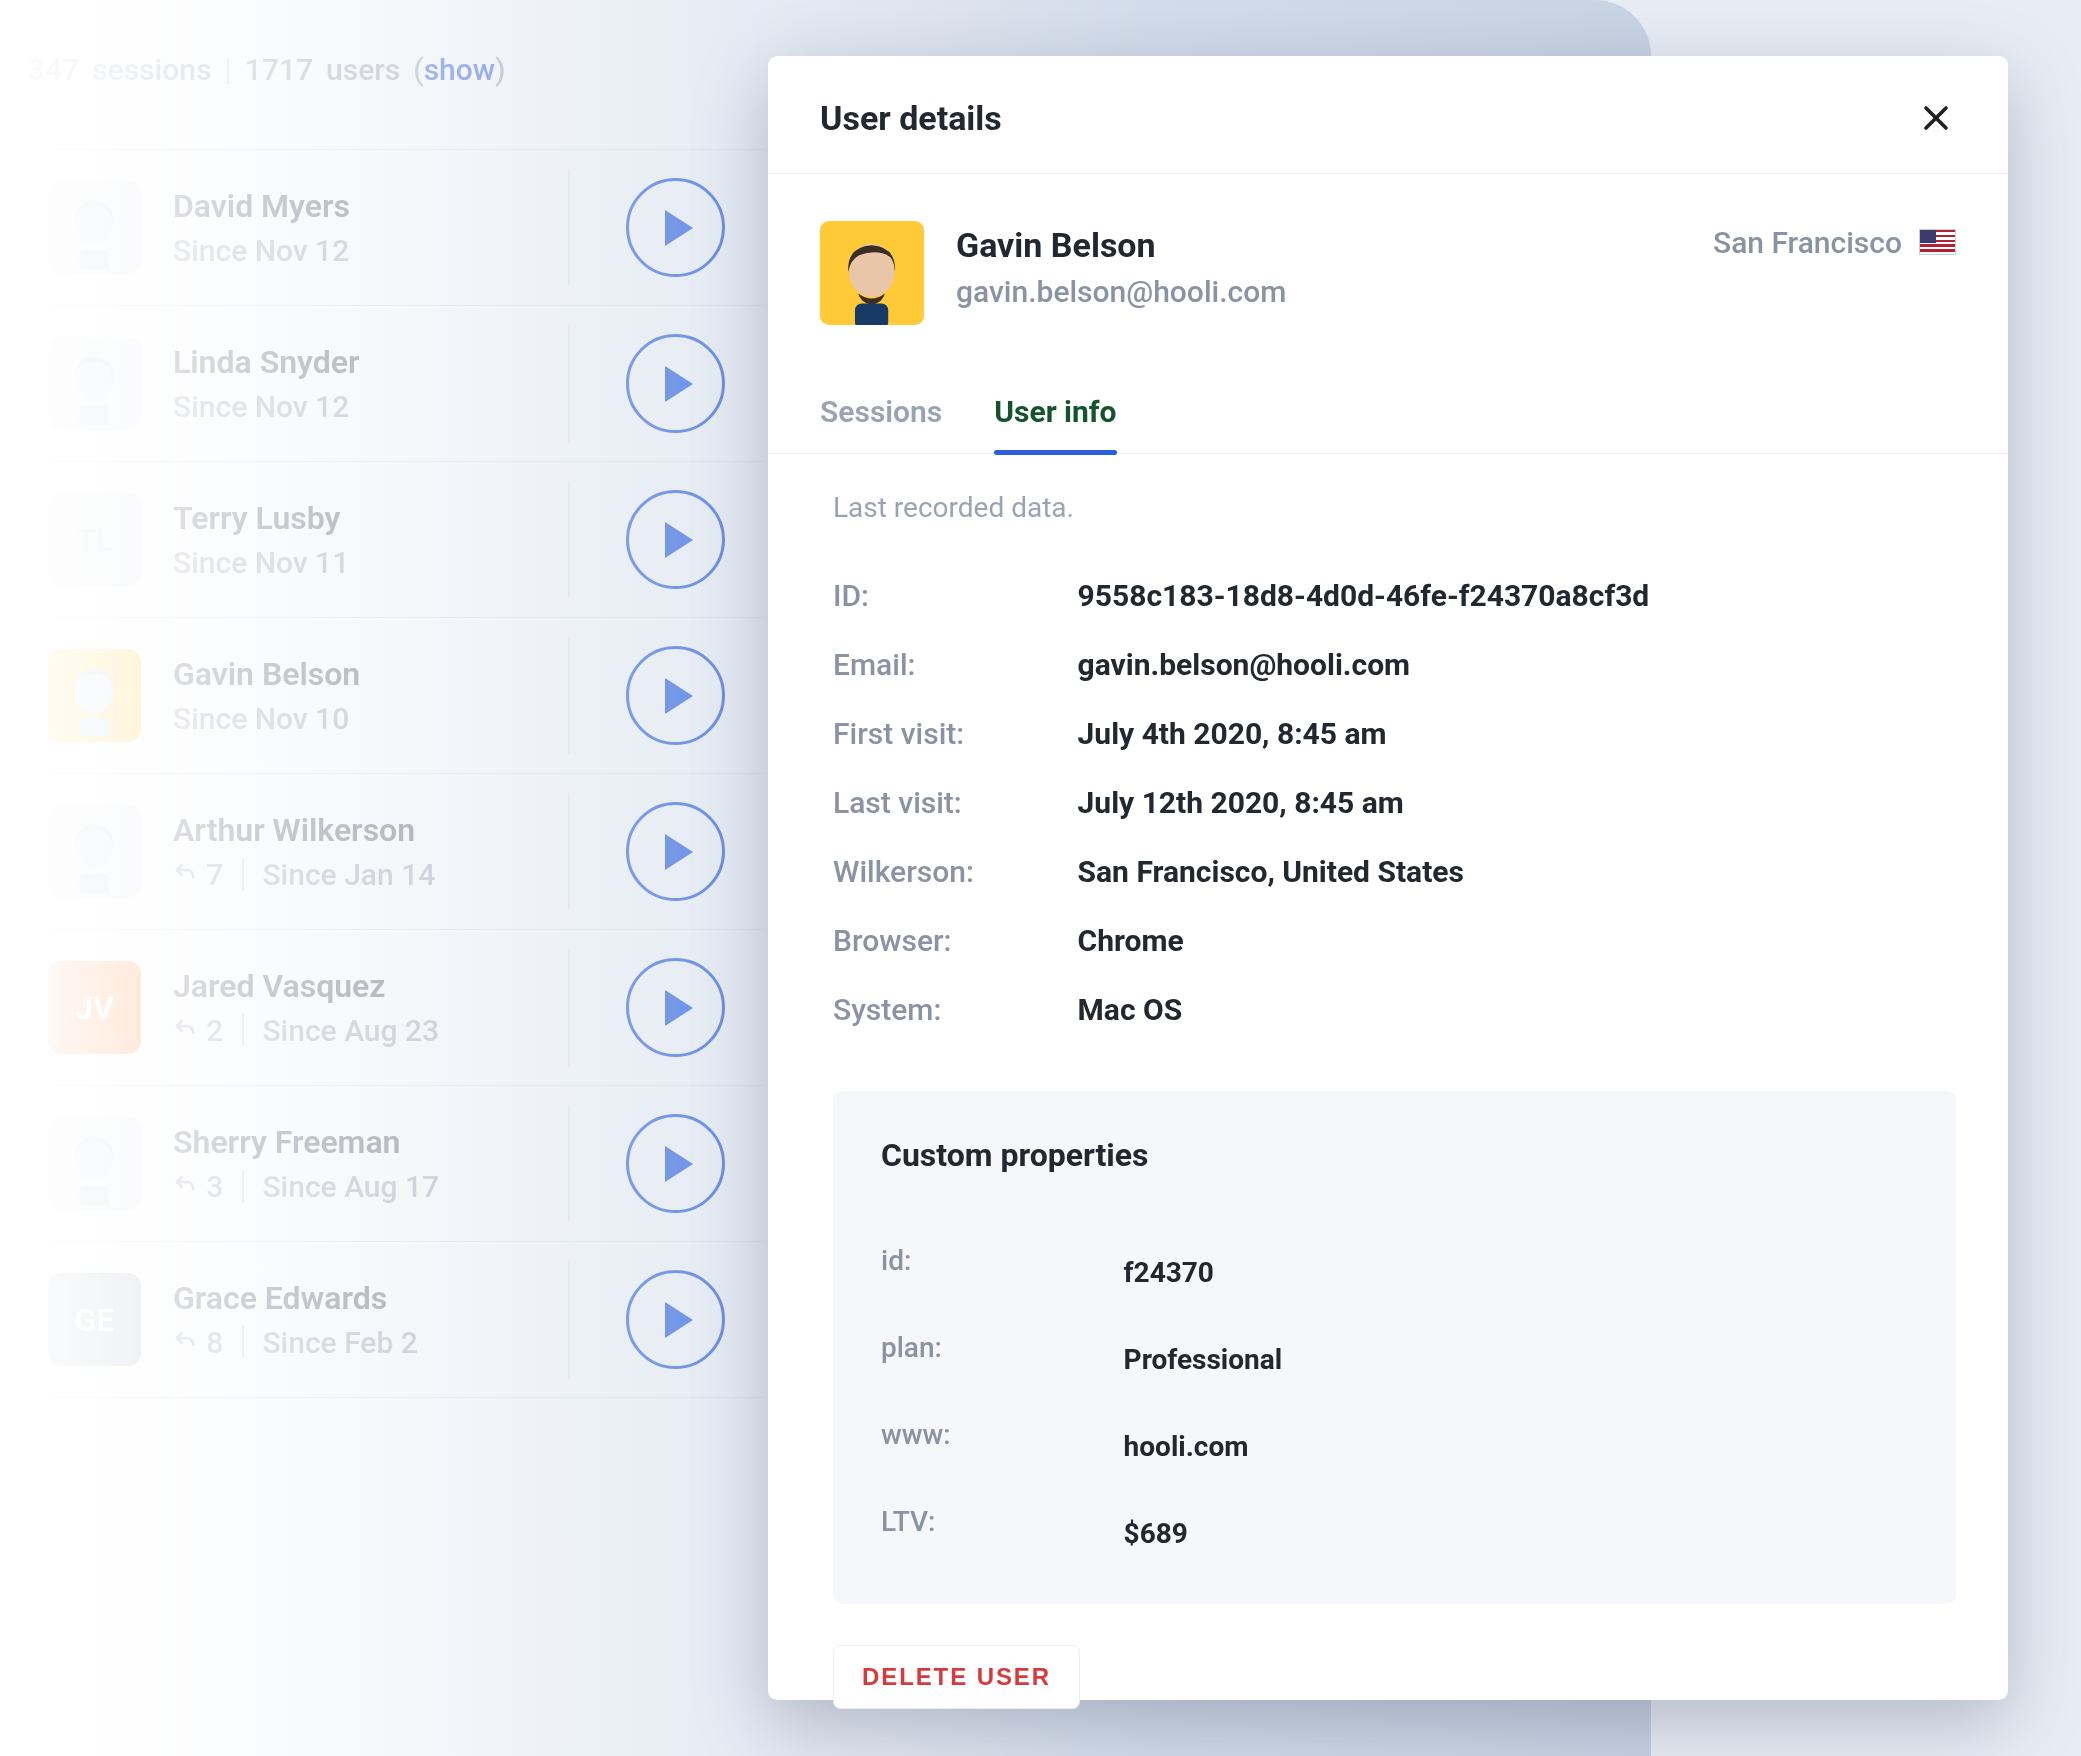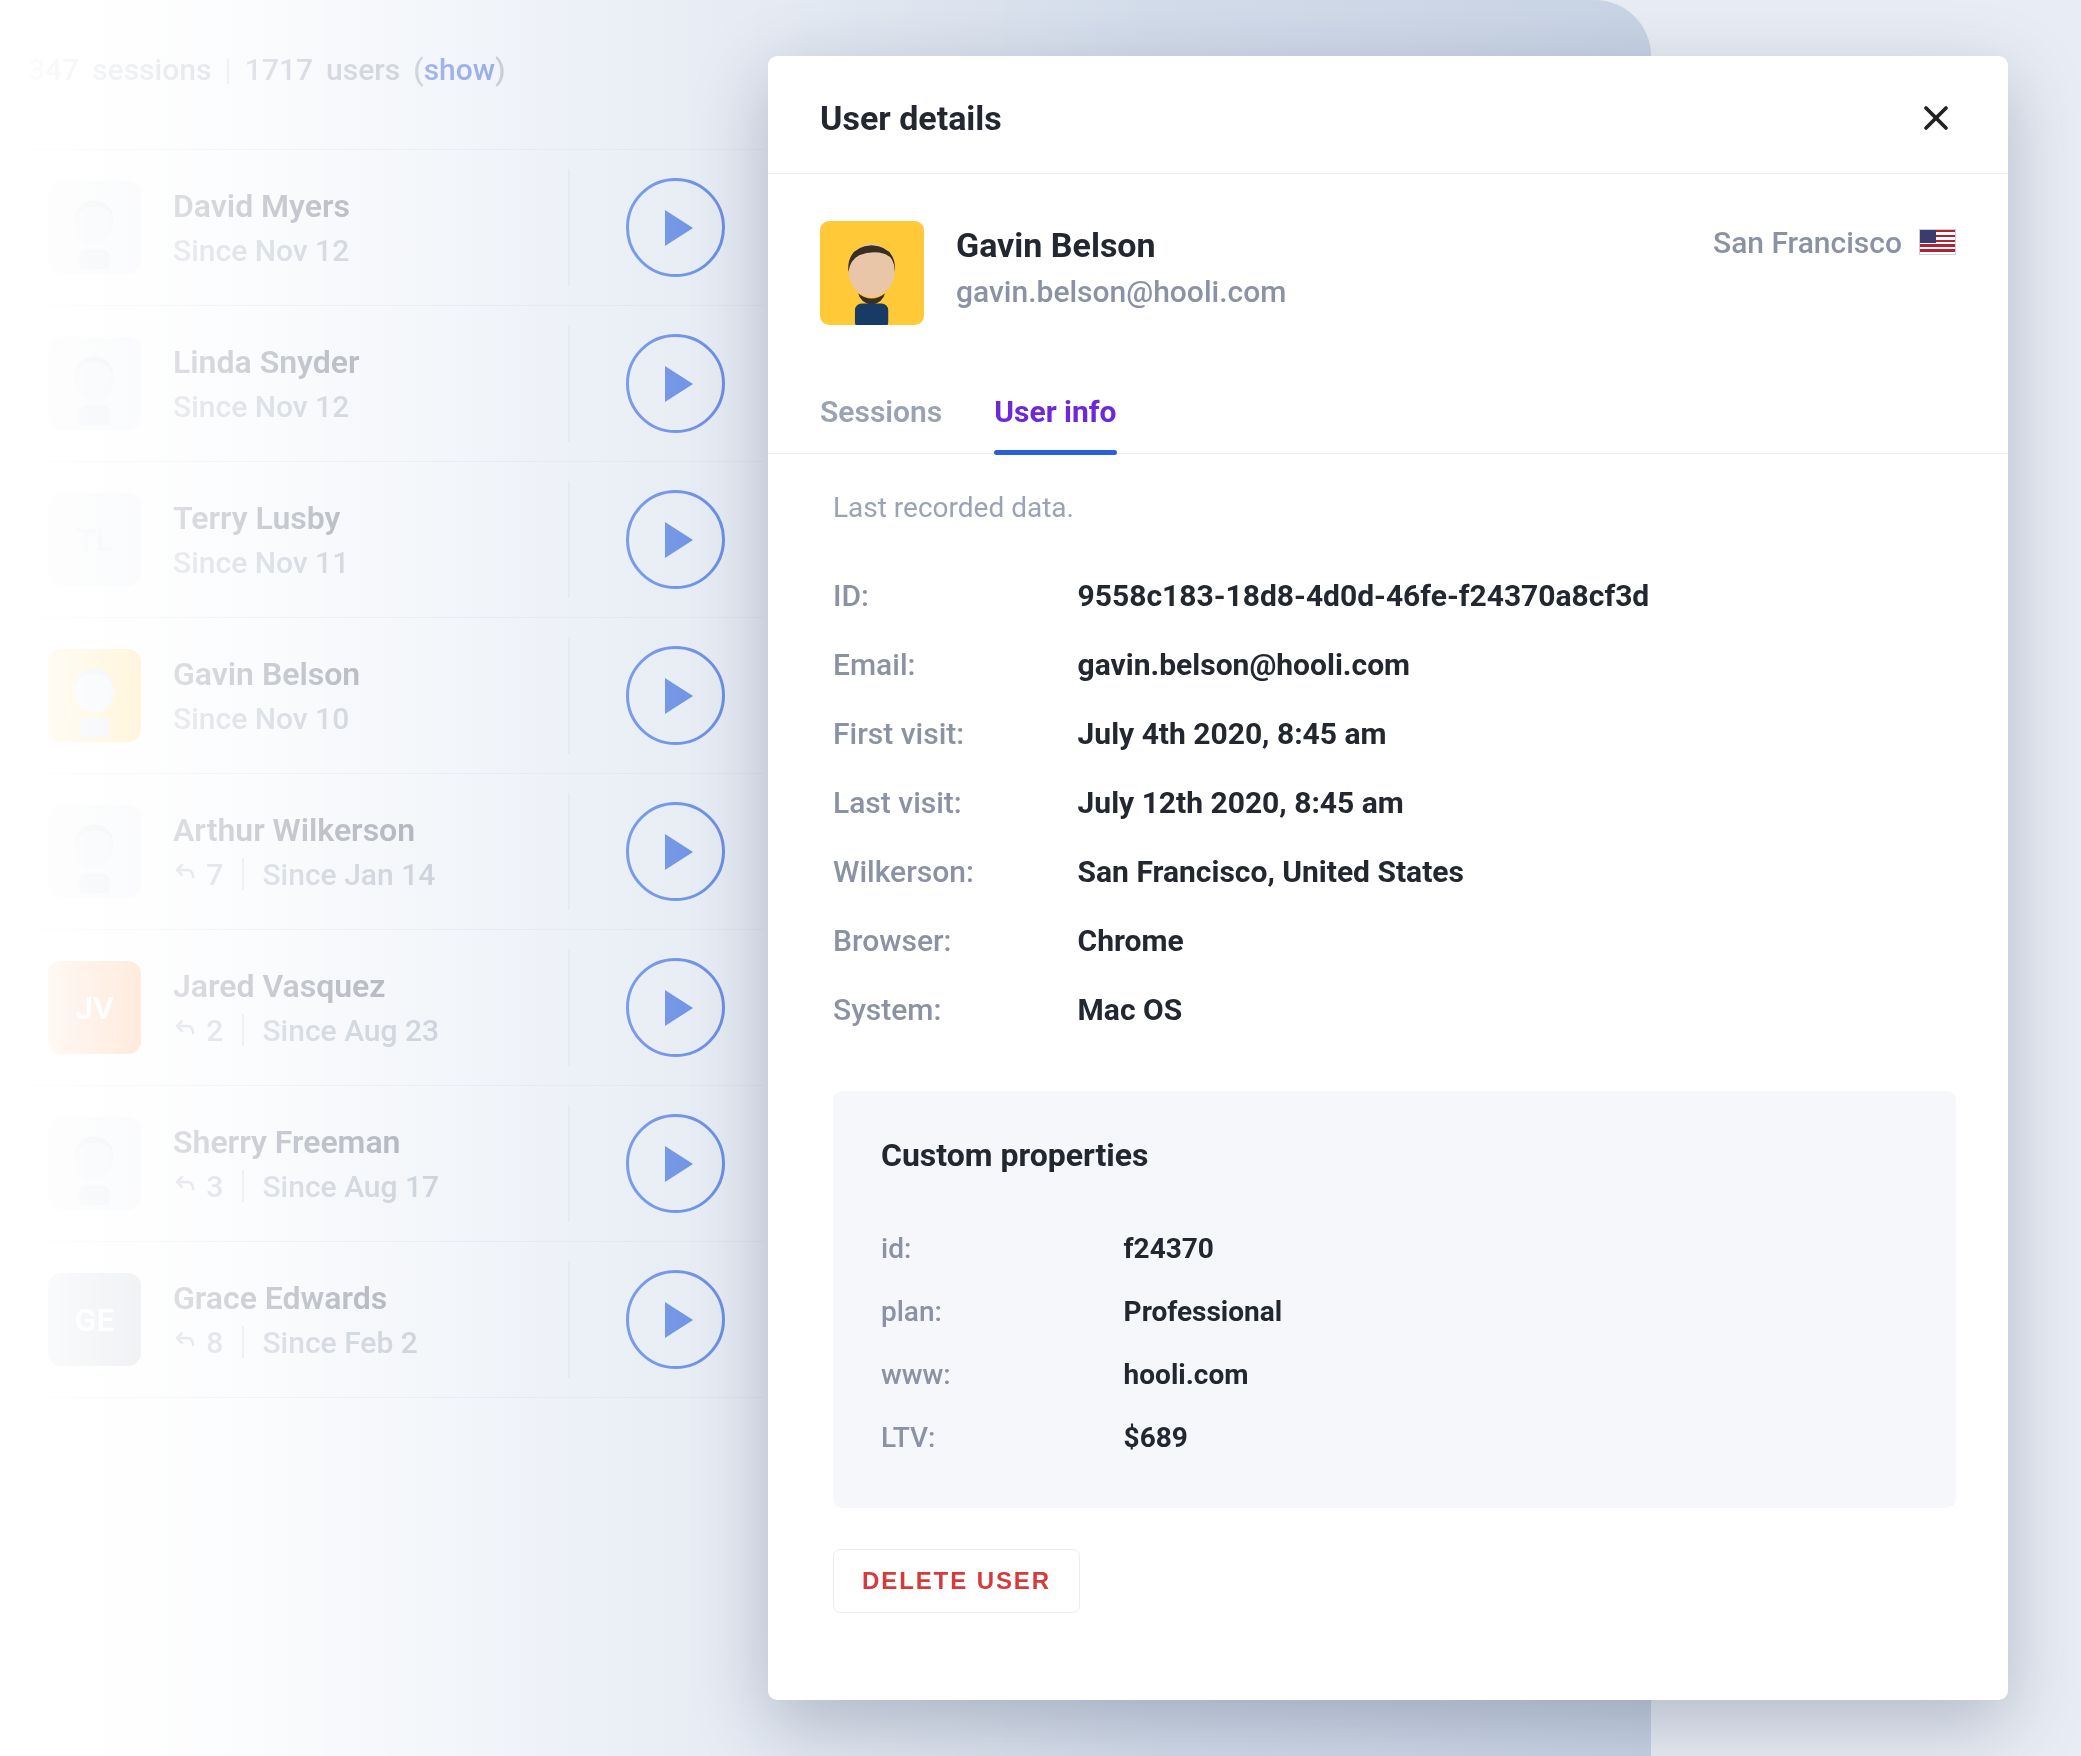--- a/index.html
+++ b/index.html
@@ -182,21 +182,21 @@
   }
   .tab {
     font-size: 30px;
     font-weight: 600;
     color: #9aa3b4;
     padding-bottom: 24px;
     cursor: pointer;
     position: relative;
   }
   .tab.active {
-    color: #6d28d9;
+    color: #14532d;
     font-weight: 700;
   }
   .tab.active::after {
     content:"";
     position:absolute;
     left:0; right:0; bottom:-1.9px;
     height: 4.7px;
     background:#2a5fd9;
     border-radius: 2.8px;
   }
@@ -238,21 +238,21 @@
     padding: 45px 48px 39px 48px;
   }
   .custom-title {
     font-size: 32px;
     font-weight: 700;
     color:#222730;
     margin-bottom: 43px;
   }
   .custom-box .kv-row { padding: 15px 0; }
   .custom-box .kv-key { width: 224px; font-size:28px; }
-  .custom-box .kv-val { font-size:28px; }
+  .custom-box .kv-val { font-size:28px;margin-top:24px; }
 
   .danger-row {
     padding: 41px 52px 0 65px;
   }
   .delete-btn {
     border: 1.9px solid #e9edf3;
     background:#fff;
     color:#d63a3a;
     font-size: 24px;
     font-weight: 700;

